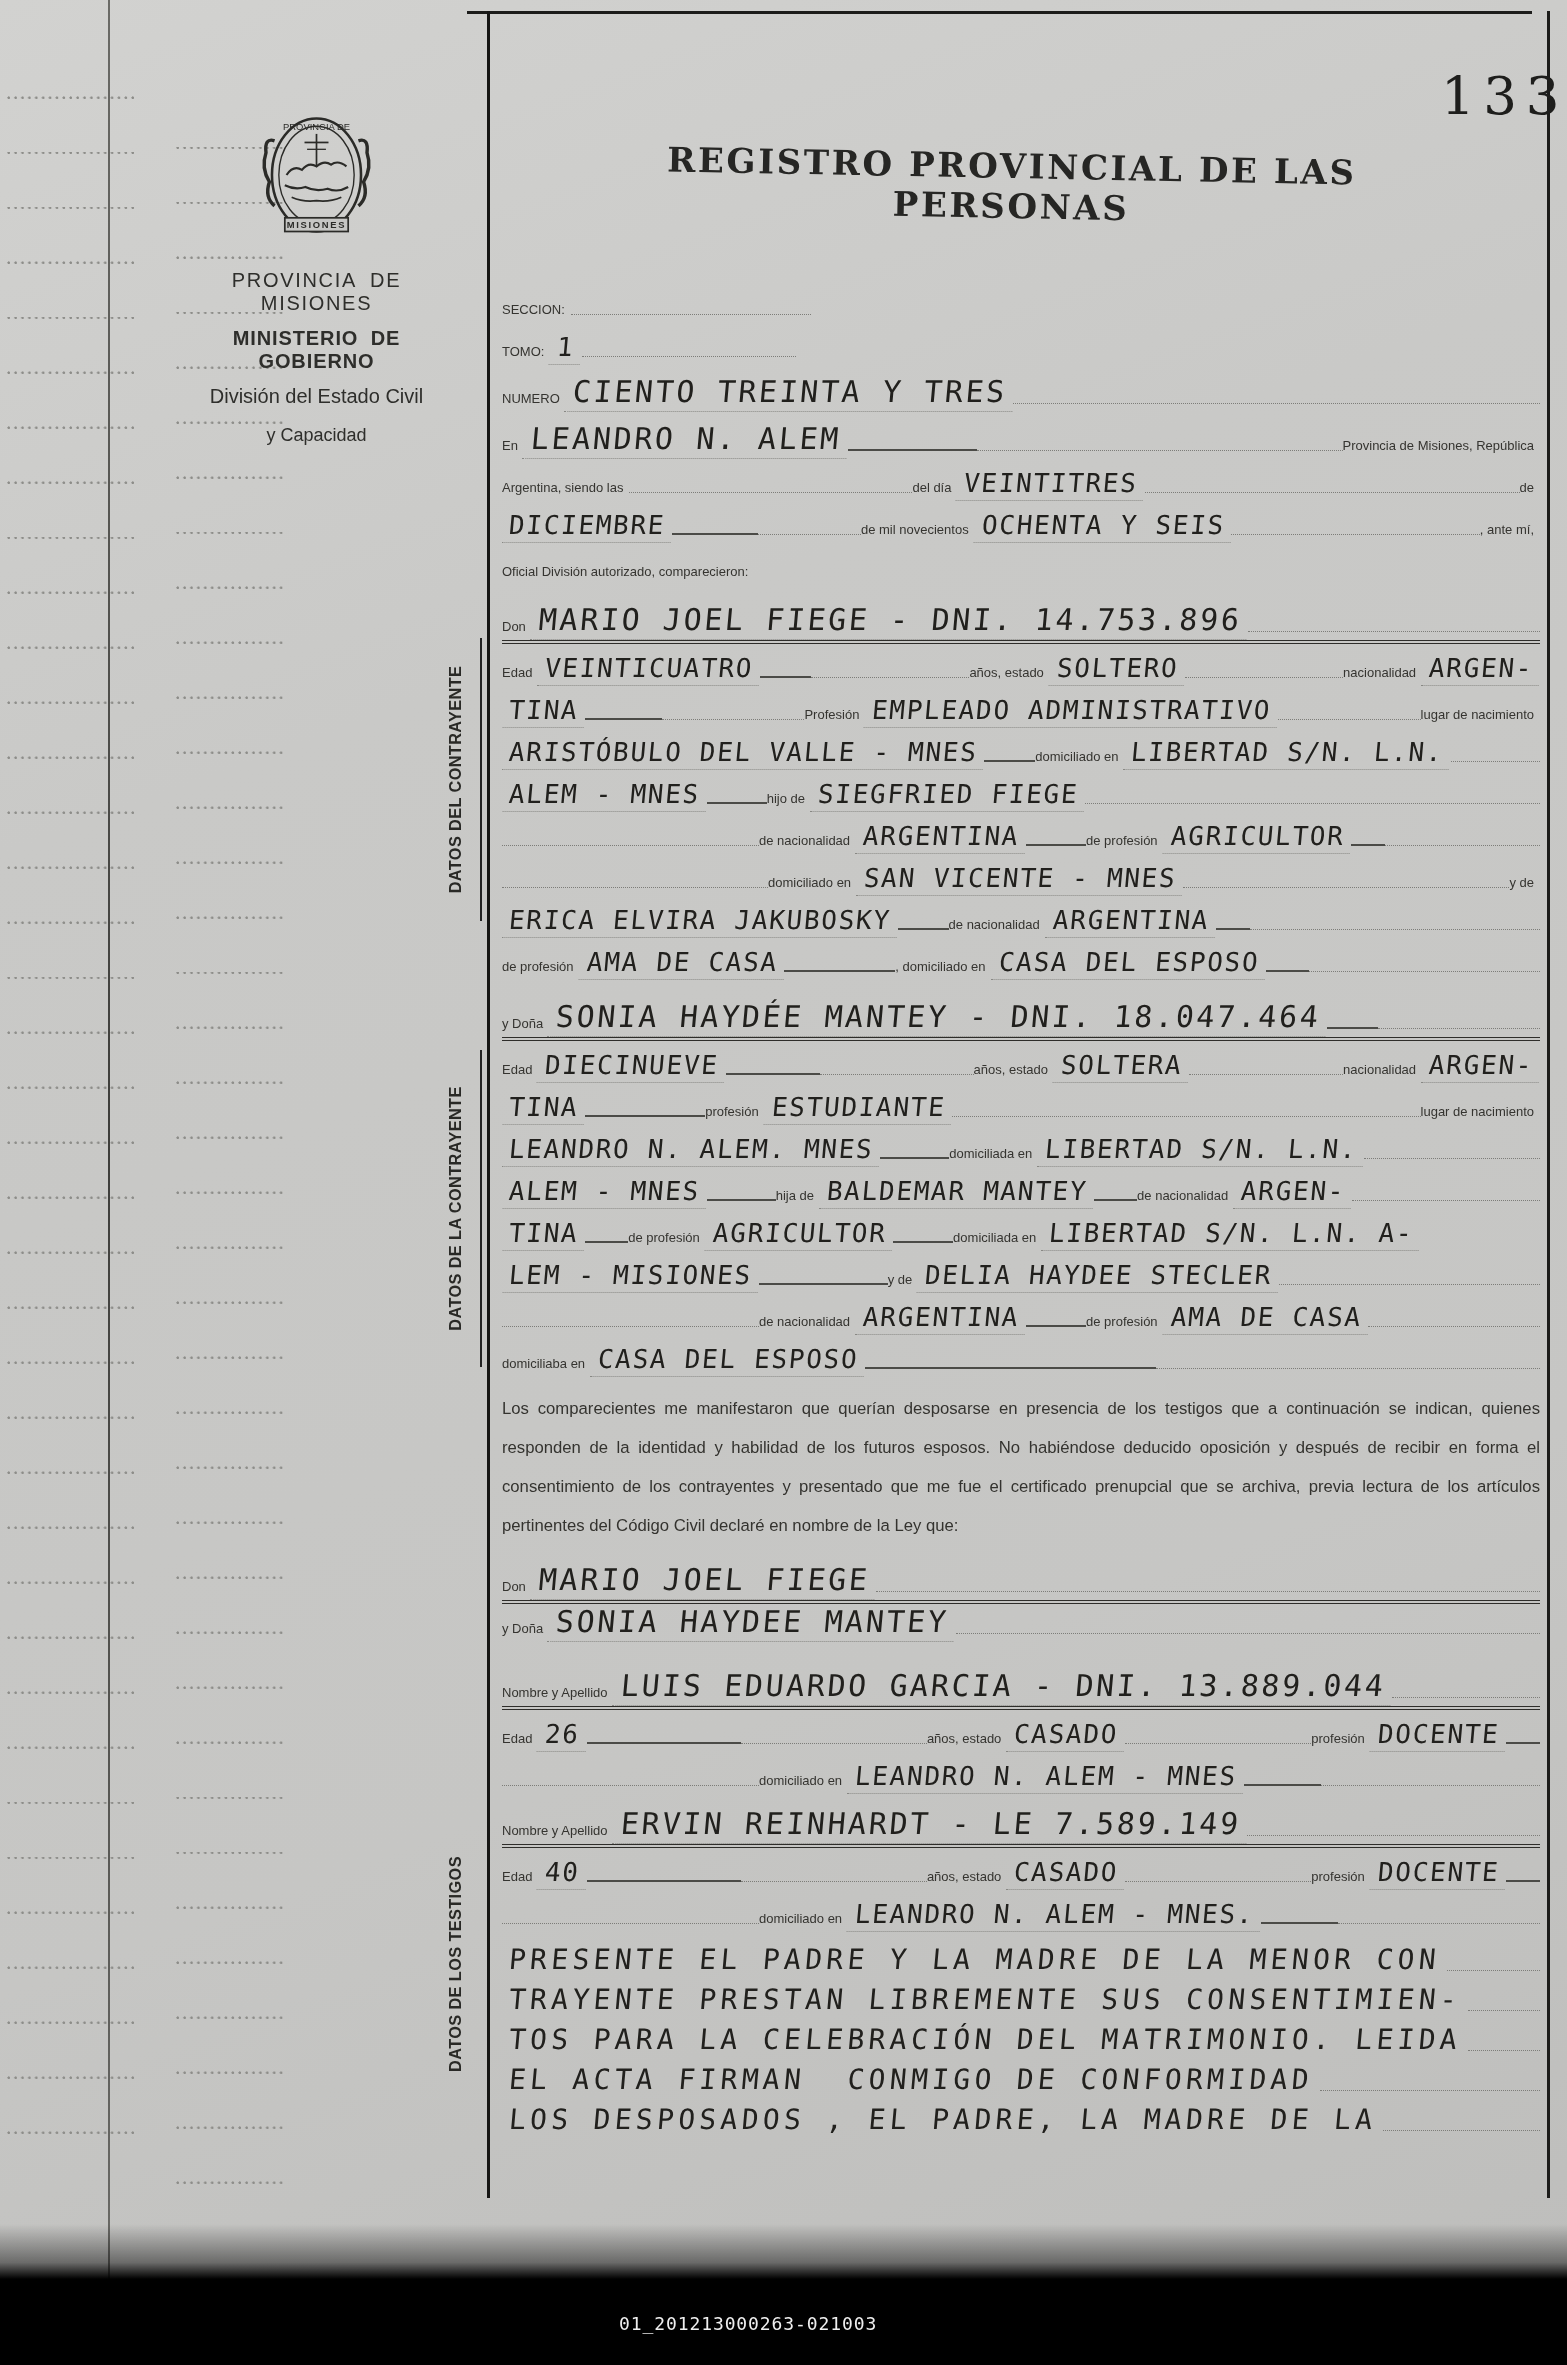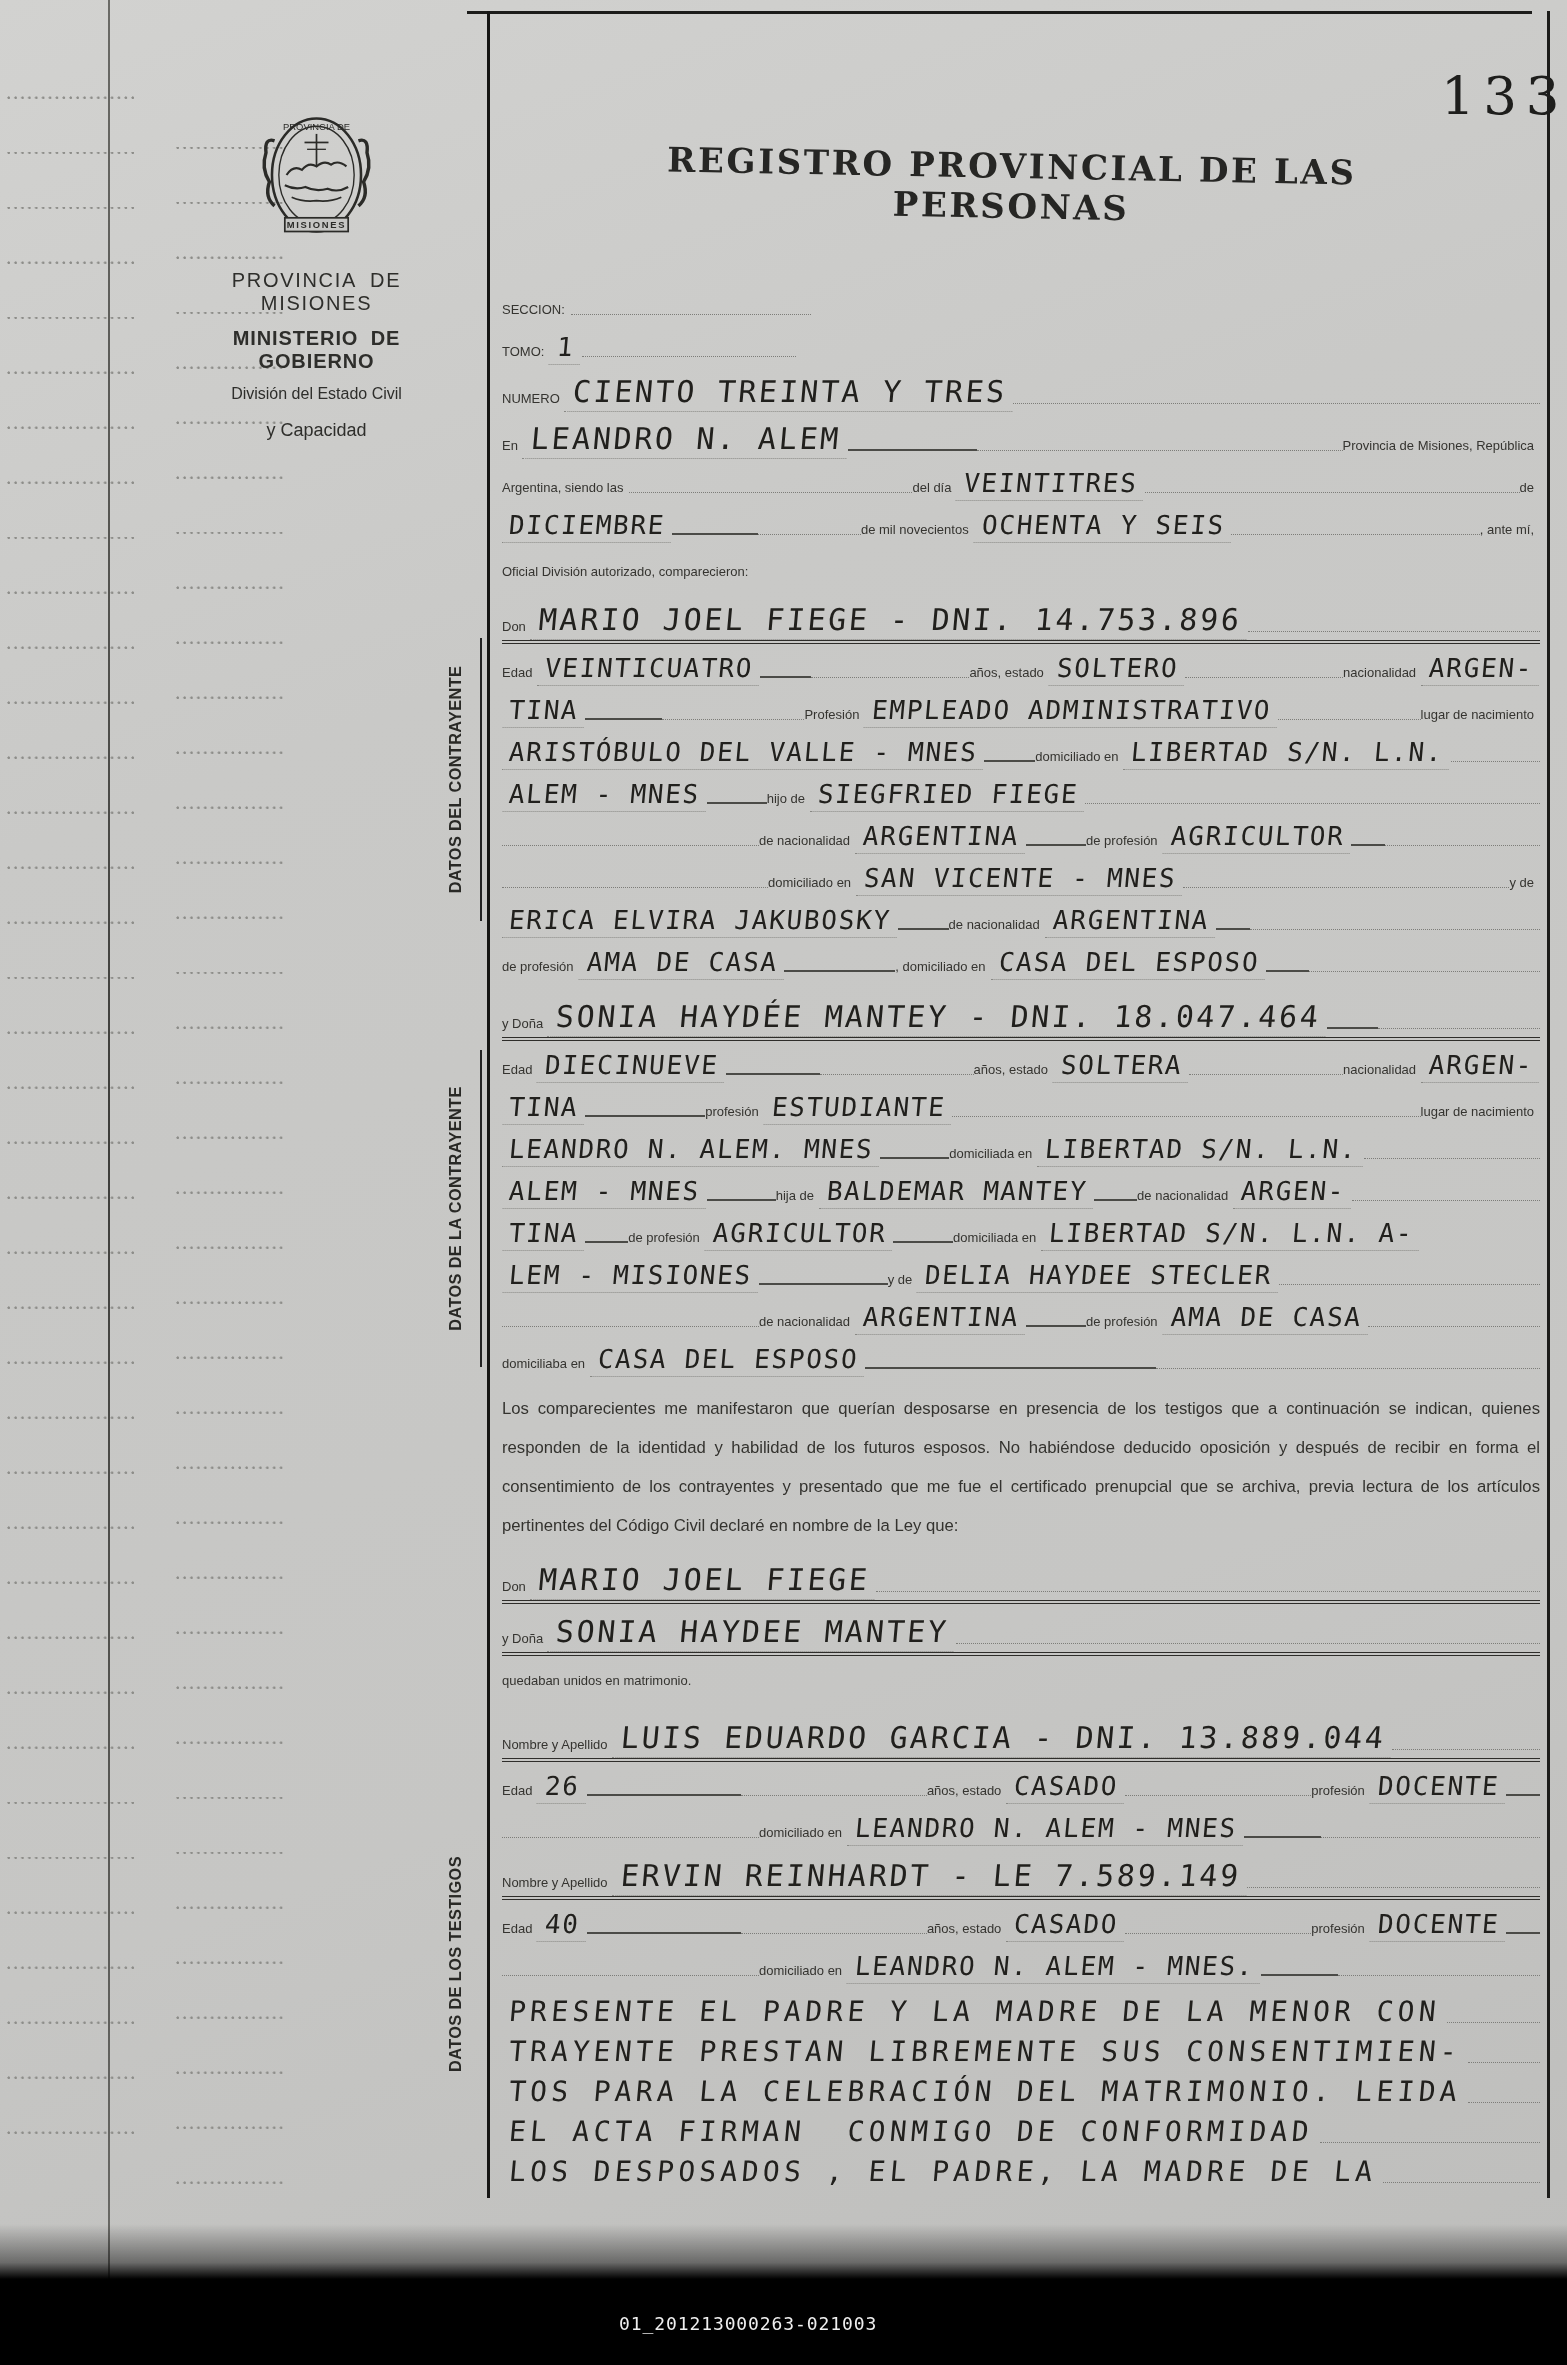--- a/index.html
+++ b/index.html
@@ -30,21 +30,21 @@
   .page-number{position:absolute;left:1433px;top:65px;color:#1e1e1c;
          font-family:"DejaVu Serif",serif;font-size:53px;letter-spacing:8.6px;margin-left:8px;}
   .doc-title{position:absolute;left:600px;top:146px;width:823px;text-align:center;
          font-family:"DejaVu Serif",serif;font-weight:bold;font-size:34px;letter-spacing:2.6px;
          color:#262624;transform:rotate(1.1deg);}
 
   .agency{position:absolute;left:171px;top:103px;width:291px;text-align:center;color:#2e2e2b;}
   .agency .seal{margin:0 auto 13.7px;}
   .agency .l1{font-size:20px;letter-spacing:1.7px;word-spacing:6.9px;margin-top:5.1px;}
   .agency .l2{font-size:20px;font-weight:bold;letter-spacing:0.9px;word-spacing:6px;margin-top:12px;}
-  .agency .l3{font-size:16px;margin-top:12px;}
+  .agency .l3{font-size:20px;margin-top:12px;}
   .agency .l4{font-size:18px;margin-top:17px;}
 
   .vlabel{position:absolute;left:446px;transform:rotate(-90deg);transform-origin:0 0;
          font-size:16.3px;font-weight:bold;letter-spacing:0.4px;color:#29292六6;
          color:#292926;text-align:center;white-space:nowrap;}
 
   
   #form-content{position:absolute;left:502px;top:281px;width:1038px;}
   .line{display:flex;align-items:flex-end;height:42px;overflow:hidden;}
   .line.tall{height:47px;}
@@ -315,23 +315,20 @@
         <div class="line name">
           <span class="seg lab">Don</span>
           <span class="seg hw big">MARIO JOEL FIEGE</span>
           <span class="seg fill"></span>
         </div>
         <div class="line name">
           <span class="seg lab">y Doña</span>
           <span class="seg hw big">SONIA HAYDEE MANTEY</span>
           <span class="seg fill"></span>
         </div>
-        <div class="line">
-          <span class="seg lab">quedaban unidos en matrimonio.</span>
-        </div>
       </div>
       <div class="fsection witnesses">
         <div class="line name">
           <span class="seg lab">Nombre y Apellido</span>
           <span class="seg hw big">LUIS EDUARDO GARCIA - DNI. 13.889.044</span>
           <span class="seg fill"></span>
         </div>
         <div class="line">
           <span class="seg lab">Edad</span>
           <span class="seg hw">26</span>

